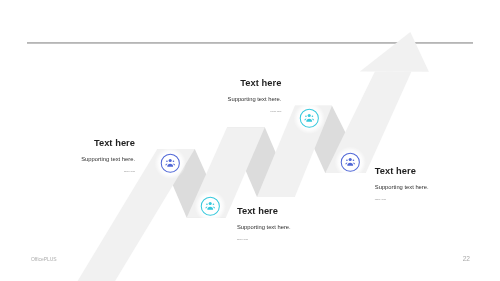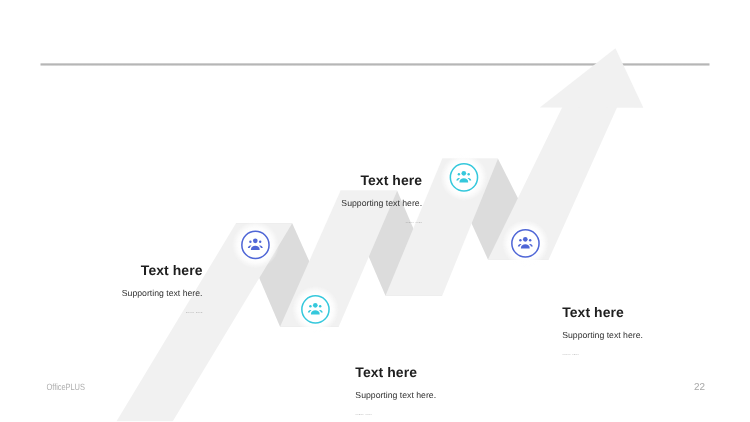--- a/index.html
+++ b/index.html
@@ -1,21 +1,21 @@
 <!DOCTYPE html>
 <html><head>
 <meta charset="utf-8">
 <style>
   html,body{margin:0;padding:0;}
   body{width:500px;height:281px;background:#fff;font-family:"Liberation Sans",sans-serif;overflow:hidden;}
   .slide{position:relative;width:500px;height:281px;background:#ffffff;}
   .topline{position:absolute;left:27.2px;top:41.6px;width:446px;height:2px;background:linear-gradient(to bottom,#ffffff 0%,#b6b6b6 25%,#b6b6b6 70%,#ffffff 100%);}
   svg.zig{position:absolute;left:0;top:0;width:500px;height:281px;}
   .blk{position:absolute;transform:translateZ(0);}
-  .title{font-size:9.3px;font-weight:bold;color:#1f1f1f;letter-spacing:0.05px;line-height:10px;margin-top:37px;}
+  .title{font-size:9.3px;font-weight:bold;color:#1f1f1f;letter-spacing:0.05px;line-height:10px;}
   .sub{font-size:5.8px;color:#2e2e2e;line-height:8px;margin-top:7.4px;}
   .tiny{font-size:3.4px;color:#8a8a8a;letter-spacing:0.0px;line-height:5px;margin-top:6.0px;}
   .footer{position:absolute;left:31.4px;top:255.3px;font-size:6.1px;color:#adadad;letter-spacing:-0.05px;transform:scaleX(0.82) translateZ(0);transform-origin:left top;}
   .pageno{position:absolute;left:462.7px;top:255.2px;font-size:6.6px;color:#a8a8a8;transform:translateZ(0);}
   .icon{position:absolute;width:32.6px;height:32.6px;overflow:visible;}
 </style>
 </head>
 <body>
 
 <div class="slide">

